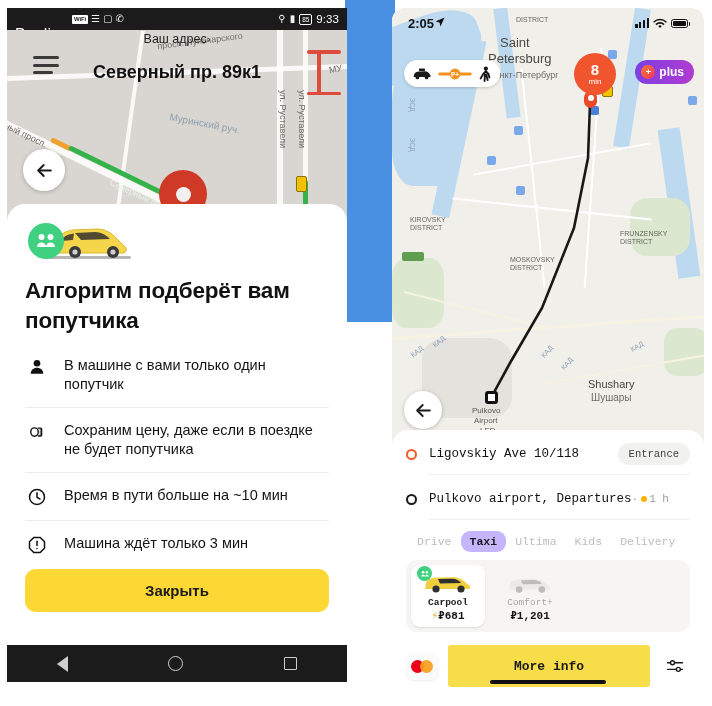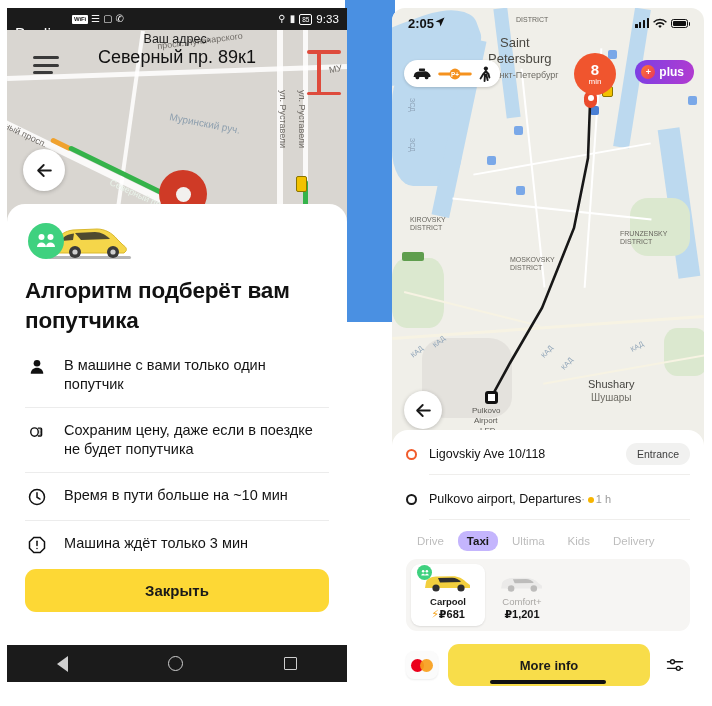--- a/index.html
+++ b/index.html
@@ -55,21 +55,21 @@
     position: absolute; color: #6f6b66; font-size: 9px; white-space: nowrap;
   }
   .lmap .mlabel.big { font-size: 10px; color:#5d5a56; }
 
   .addr-wrap {
     position: absolute; left: 0; top: 24px; width: 340px; text-align: center;
     z-index: 6; pointer-events: none;
   }
   .addr-sub { font-size: 12.5px; color: #1c1c1c; font-weight: 500; }
   .addr-sub .chev { font-size: 11px; color:#3f3f3f; }
-  .addr-main { font-size: 18px; color: #111; font-weight: normal; margin-top: 1px; }
+  .addr-main { font-size: 18px; color: #111; font-weight: bold; margin-top: 16px; }
 
   .hamburger {
     position: absolute; left: 26px; top: 48px; width: 26px; height: 18px; z-index: 7;
     display: flex; flex-direction: column; justify-content: space-between;
   }
   .hamburger i { display:block; height: 3px; background: #3a3a3a; border-radius:2px; }
   .hamburger i:nth-child(1){ width:26px; }
   .hamburger i:nth-child(2){ width:26px; }
   .hamburger i:nth-child(3){ width:20px; }
 
@@ -205,42 +205,43 @@
     border:3px solid #111; background:#fff; border-radius:3px; transform: rotate(0deg);
   }
 
   .backbtn.r { left: 12px; top: 383px; width: 38px; height: 38px; z-index: 14; }
 
   
   .rcard {
     position:absolute; left: 0; bottom: 0; width: 312px; height: 268px;
     background:#ffffff; border-radius: 16px 16px 13px 13px; z-index: 15;
     padding: 0 14px;
+    font-family: Liberation Mono, monospace;
   }
   .addr-row {
     display:flex; align-items:center; gap: 12px; height: 42px; padding-top: 6px;
   }
   .dot-o { width:11px;height:11px;border-radius:50%;border:2.4px solid #f15b2b; flex:0 0 11px;}
   .dot-b { width:11px;height:11px;border-radius:50%;border:2.4px solid #1a1a1a; flex:0 0 11px;}
   .addr-txt { font-size: 12.5px; color:#111; flex:1; white-space:nowrap; overflow:hidden; }
   .addr-meta { color:#9b9b9b; font-size: 11px; }
   .dot-y { display:inline-block;width:6px;height:6px;border-radius:50%;background:#f7b500;margin:0 2px 0 3px; vertical-align:middle;}
   .entrance-chip {
     background:#f1f1f0; border-radius: 13px; padding: 5px 11px; font-size: 10.5px; color:#3d3d3d;
   }
   .divider-light { height:1px; background:#efeeec; margin: 2px 0 0 23px; }
 
   .tabs {
-    display:flex; align-items:center; gap: 5px; padding: 11px 0 8px 2px;
+    display:flex; align-items:center; padding: 11px 0 8px 2px;
   }
   .tab { font-size: 11.5px; color:#bdbdbd; padding: 4px 9px; border-radius: 9px; }
   .tab.active { color:#1a1a1a; font-weight: bold; background:#c4b5fd; }
 
   .tariffs {
-    display:flex; align-items:flex-end; gap: 0; height: 72px; overflow:hidden;
+    display:flex; align-items:flex-end; gap: 8px; height: 72px; overflow:hidden;
     background:#f6f5f3; border-radius: 11px; padding: 5px 5px;
   }
   .tariff {
     width: 74px; flex: 0 0 74px; text-align:center; border-radius: 9px;
     padding: 3px 0 5px 0; position:relative;
   }
   .tariff.sel { background:#ffffff; box-shadow: 0 1px 2px rgba(0,0,0,.10); }
   .tcar { height: 26px; display:flex; align-items:flex-end; justify-content:center; position:relative;}
   .tcar svg{ display:block; }
   .tname { font-size: 9.5px; color:#a9a7a4; margin-top:3px; }
@@ -253,21 +254,21 @@
   .actions { display:flex; align-items:center; gap: 10px; padding: 13px 0 0 0; }
   .pay-chip {
     width: 32px; height: 28px; border-radius: 8px; background:#fbfbfb;
     display:flex; align-items:center; justify-content:center; box-shadow:0 1px 2px rgba(0,0,0,.08);
   }
   .mc { position:relative; width:22px;height:13px; }
   .mc i{ position:absolute; top:0; width:13px;height:13px;border-radius:50%; }
   .mc i:nth-child(1){ left:0; background:#eb001b; }
   .mc i:nth-child(2){ right:0; background:#f79e1b; opacity:.92; }
   .btn-moreinfo {
-    flex:1; height: 42px; background:#f8dd4a; border:none; border-radius: 11px;
+    flex:1; height: 42px; background:#f8dd4a; border:none; border-radius: 3px;
     font-size: 13px; font-weight: bold; color:#1a1a1a; cursor:pointer; font-family:inherit;
   }
   .settings-btn { width: 30px; display:flex; align-items:center; justify-content:center; }
   .home-ind {
     position:absolute; left: 50%; transform: translateX(-50%); bottom: 14px;
     width: 116px; height: 4px; background:#111; border-radius: 3px; z-index:18;
   }
 </style>
 </head>
 <body>

